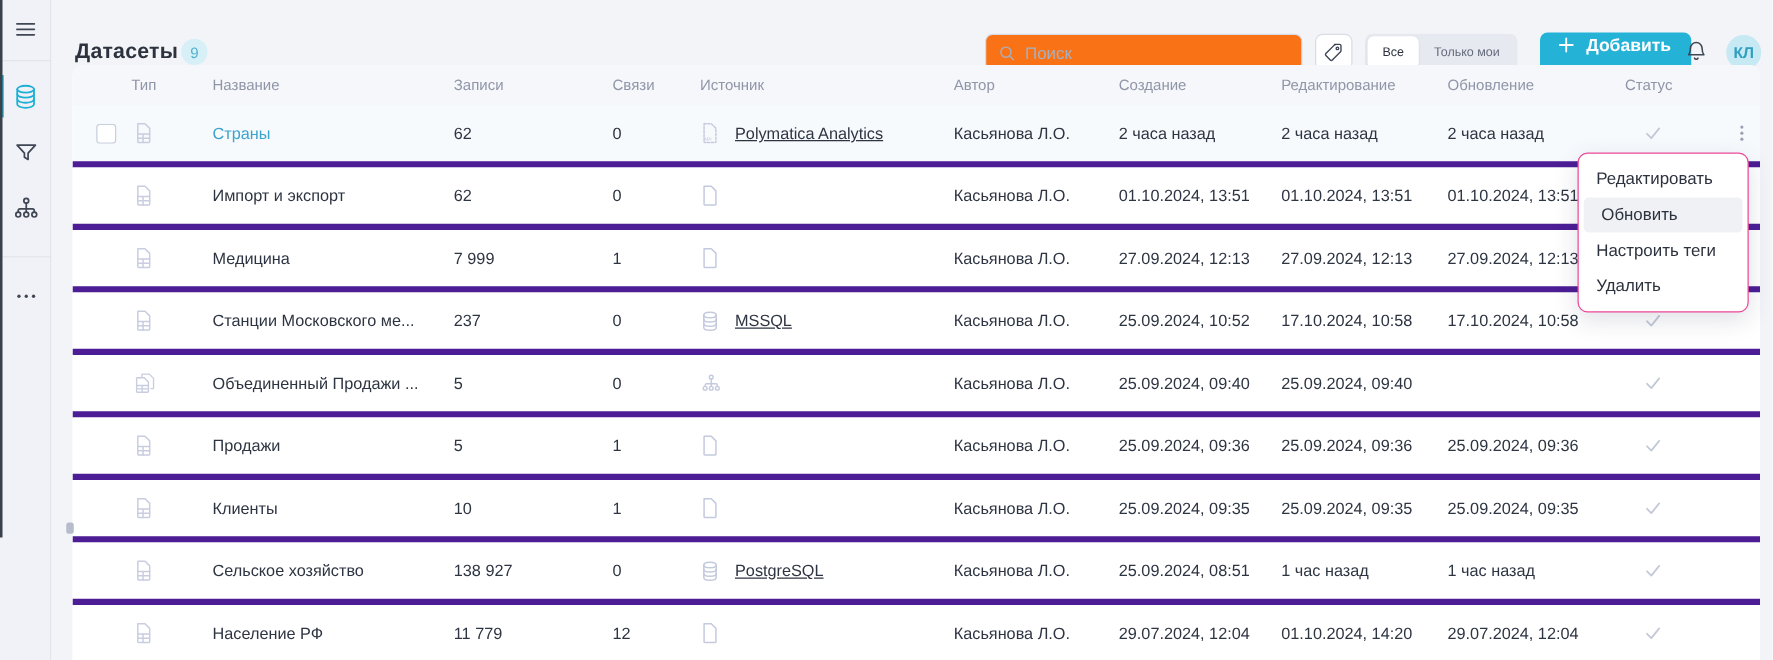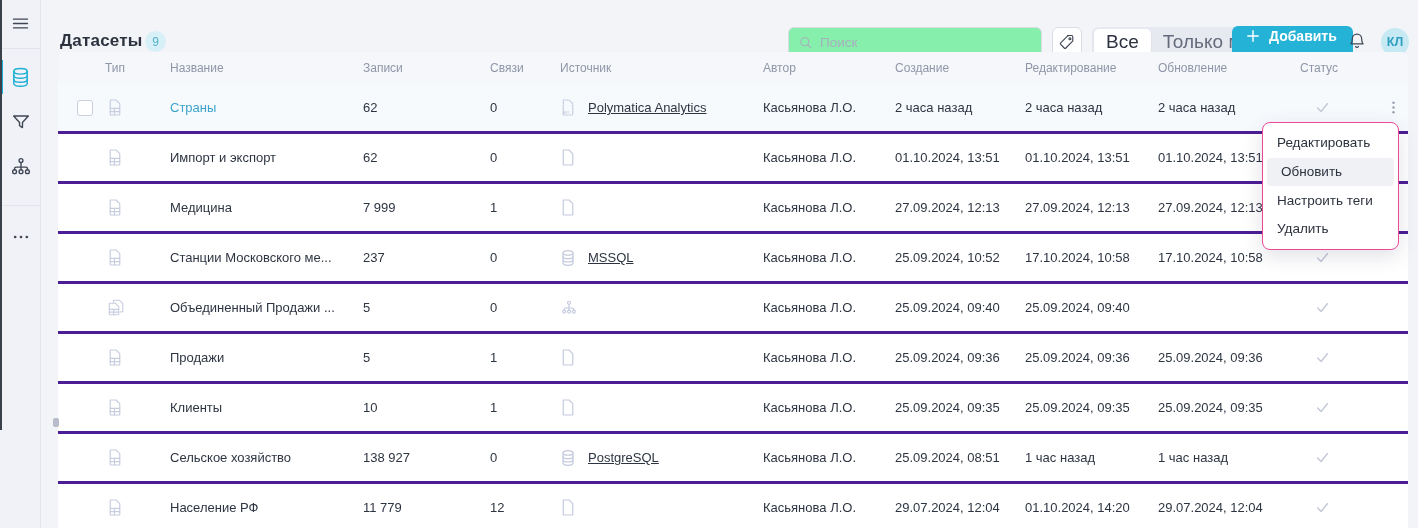--- a/index.html
+++ b/index.html
@@ -20,37 +20,37 @@
   .sidebar { position:absolute; left:0; top:0; width:41px; height:528px; background:#f1f2f7; border-right:1px solid #e3e5ed; z-index:20; }
   .sb-btn { position:absolute; left:0; width:41px; height:36px; display:flex; align-items:center; justify-content:center; color:#3f4654; cursor:pointer; }
   .sb-sep { position:absolute; left:0; width:41px; border-top:1px solid #e3e5ed; }
   .sb-active-bar { position:absolute; left:0; top:60px; width:3px; height:34px; background:#1db0d4; }
   .sb-btn.active { color:#1db0d4; }
 
   
   .topbar { position:absolute; left:41px; top:18px; right:0; height:48px; }
   .page-title { position:absolute; left:19px; top:13px; font-size:17px; font-weight:bold; color:#2c323e; letter-spacing:.2px; }
   .badge { position:absolute; left:104px; top:13px; min-width:21px; height:21px; border-radius:11px; background:#d7f0f7; color:#54b2cc; font-size:12px; display:flex; align-items:center; justify-content:center; padding:0 4px; }
-  .search { position:absolute; left:747px; top:9px; width:254px; height:30px; background:#86efac; border:1px solid #d9dce5; border-radius:6px; display:flex; align-items:center; padding:0 9px; gap:7px; color:#a9afbe; }
+  .search { position:absolute; left:747px; top:9px; width:254px; height:30px; background:#f97316; border:1px solid #d9dce5; border-radius:6px; display:flex; align-items:center; padding:0 9px; gap:7px; color:#a9afbe; }
   .search input { border:none; outline:none; flex:1; font:13.5px "Liberation Sans",sans-serif; color:#2e3542; background:transparent; }
   .search input::placeholder { color:#a9afbe; }
   .tag-btn { position:absolute; left:1011px; top:9px; width:30px; height:30px; background:#fff; border:1px solid #d9dce5; border-radius:6px; display:flex; align-items:center; justify-content:center; color:#3f4654; cursor:pointer; }
   .segmented { position:absolute; left:1051px; top:9px; height:30px; background:#e7e9f0; border-radius:6px; display:flex; align-items:center; padding:2px; }
-  .seg-opt { height:26px; display:flex; align-items:center; padding:0 12px; font-size:19px; color:#646b7c; border-radius:5px; cursor:pointer; white-space:nowrap; }
+  .seg-opt { height:26px; display:flex; align-items:center; padding:0 12px; font-size:10px; color:#646b7c; border-radius:5px; cursor:pointer; white-space:nowrap; }
   .seg-opt.active { background:#fff; color:#2c323e; box-shadow:0 1px 2px rgba(30,40,70,.08); }
   .add-btn { position:absolute; left:1191px; top:8px; height:32px; background:#25b2d7; border:none; border-radius:6px; color:#fff; font:bold 14px "Liberation Sans",sans-serif; display:flex; align-items:center; gap:8px; padding:0 16px 12px 13px; cursor:pointer; }
   .add-btn svg { stroke:#fff; stroke-width:1.8; fill:none; stroke-linecap:round; }
   .bell { position:absolute; left:1306px; top:13px; color:#3f4654; cursor:pointer; }
   .avatar { position:absolute; left:1340px; top:10px; width:28px; height:28px; border-radius:50%; background:#c6e9f3; color:#2f9fc0; font-size:12.5px; font-weight:bold; display:flex; align-items:center; justify-content:center; cursor:pointer; }
 
   
   .card { position:absolute; left:58px; top:52px; width:1350px; height:476px; background:#fff; border-radius:8px 8px 0 0; overflow:hidden; }
   .grid { display:grid; grid-template-columns:47px 65px 193px 127px 70px 203px 132px 130px 133px 142px 80px 1fr; align-items:center; }
   .thead { height:32px; background:#f6f7fa; color:#8f96a8; font-size:12px; }
-  .trow { height:50px; border-bottom:3px solid #4c1d95; font-size:13px; background:#fff; }
+  .trow { height:50px; border-bottom:5px solid #4c1d95; font-size:13px; background:#fff; }
   .trow.highlighted { background:#f7fafd; }
   .cell { overflow:hidden; white-space:nowrap; }
   .c-check { padding-left:19px; }
   .checkbox { width:16px; height:16px; border:1.5px solid #c9cfdd; border-radius:3px; background:#fff; display:block; cursor:pointer; }
   .c-type { padding-left:2px; color:#c8cde0; }
   .name-link { color:#3ba3cc; cursor:pointer; }
   .name-plain { color:#2e3542; }
   .c-source { display:flex; align-items:center; gap:12px; color:#2e3542;text-decoration:underline; }
   .src-icon { color:#c4cade; flex:none; }
   .c-status { padding-left:14px; color:#c3c9d7; }

